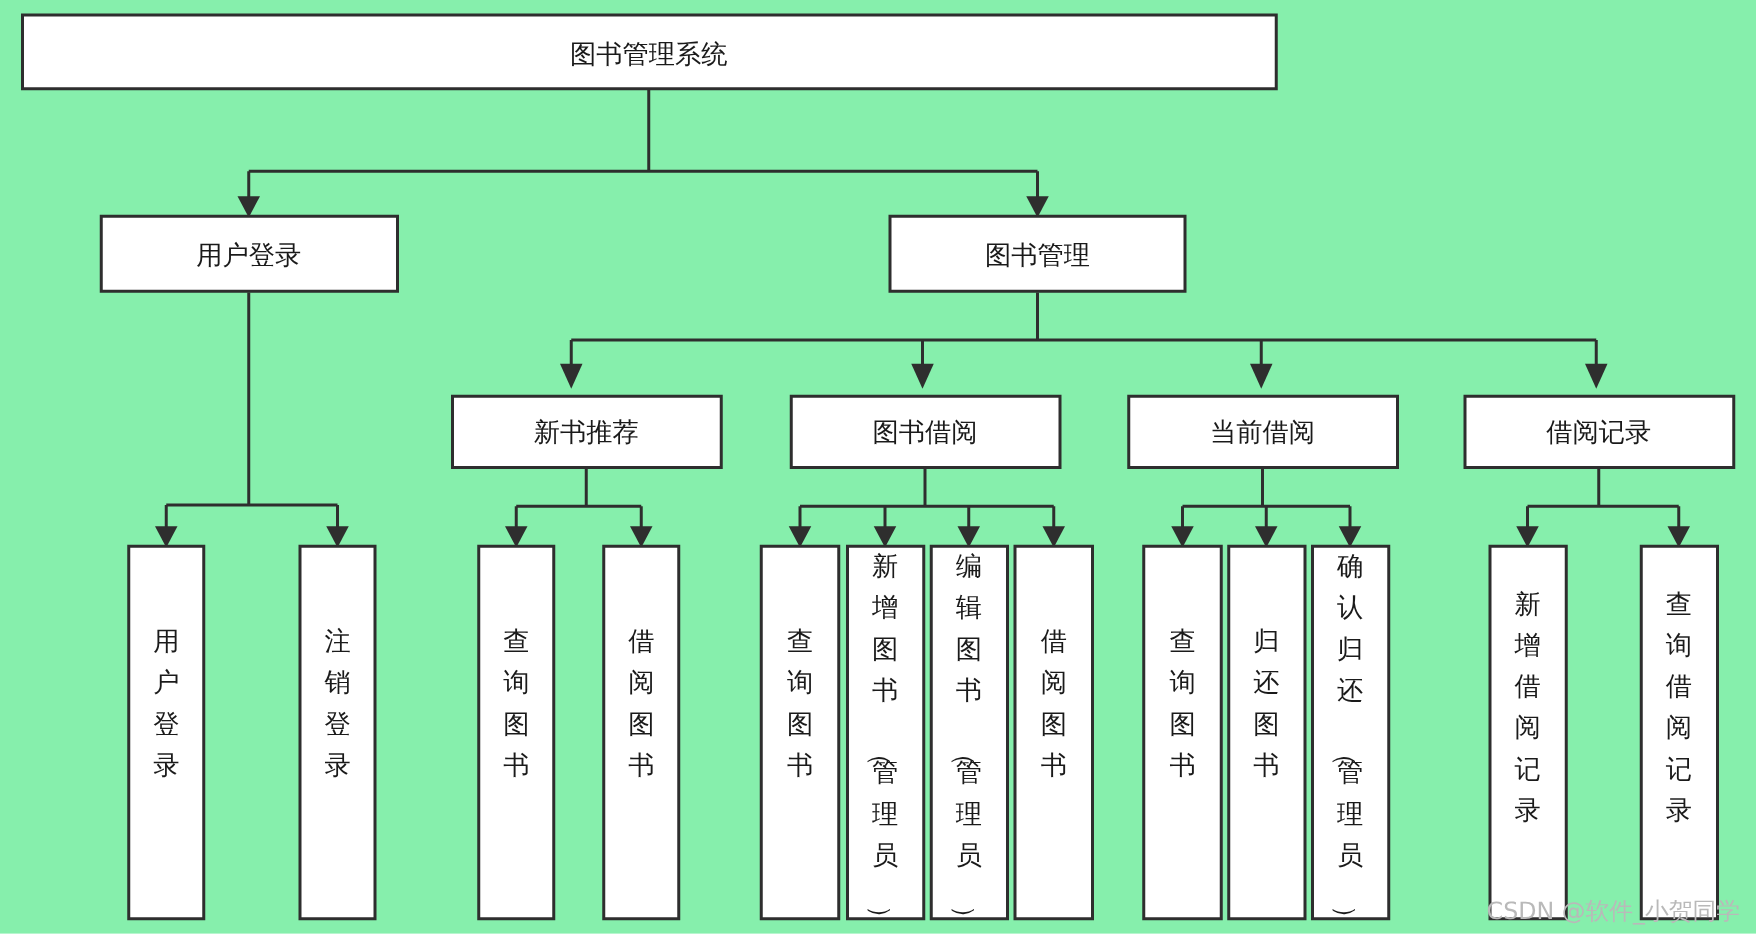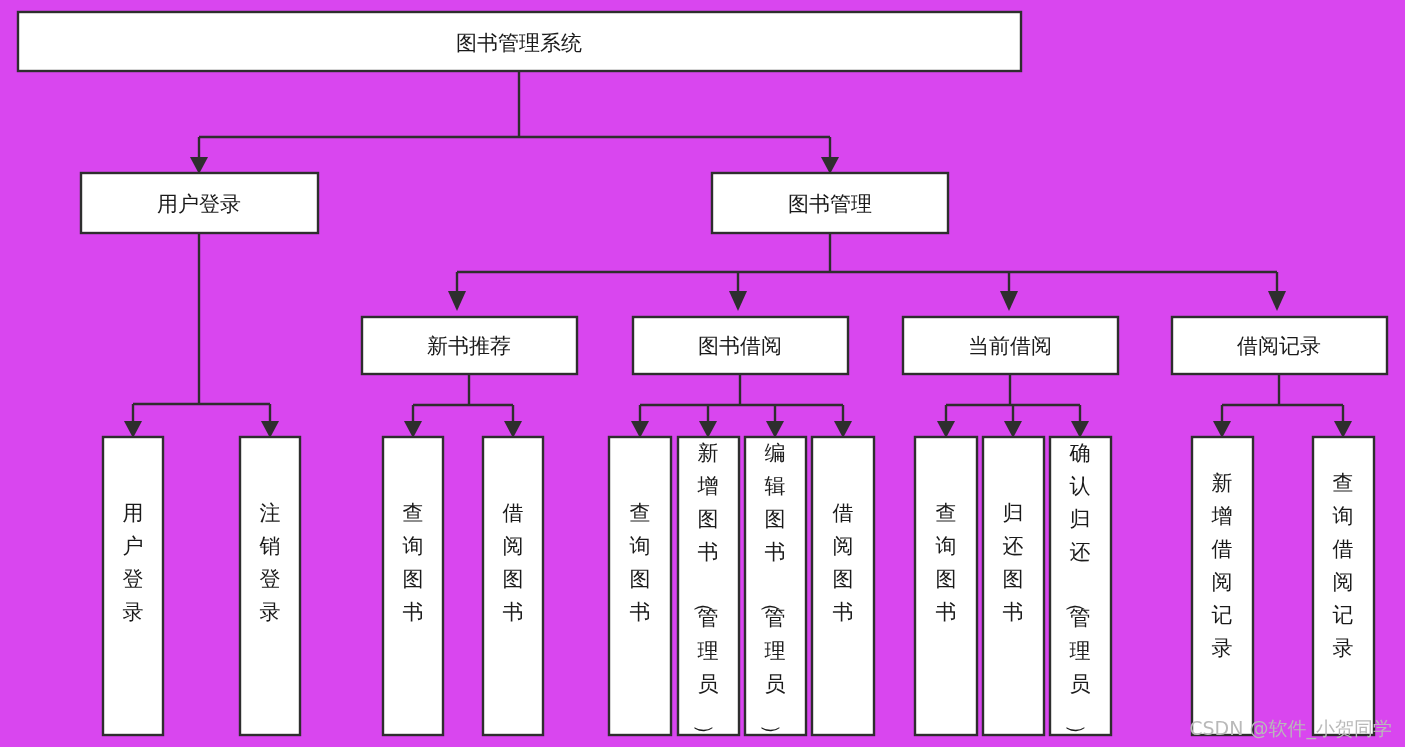--- a/index.html
+++ b/index.html
@@ -11,21 +11,21 @@
   body {
     width: 1405px;
     height: 747px;
     font-family: "DejaVu Sans", "Liberation Sans", sans-serif;
     overflow: hidden;
   }
   #diagram-root {
     position: relative;
     width: 1405px;
     height: 747px;
-    background: #d946ef;
+    background: #86efac;
   }
   svg#chart-svg {
     position: absolute;
     top: 0;
     left: 0;
     width: 1405px;
     height: 747px;
     display: block;
   }
   .node-box {

